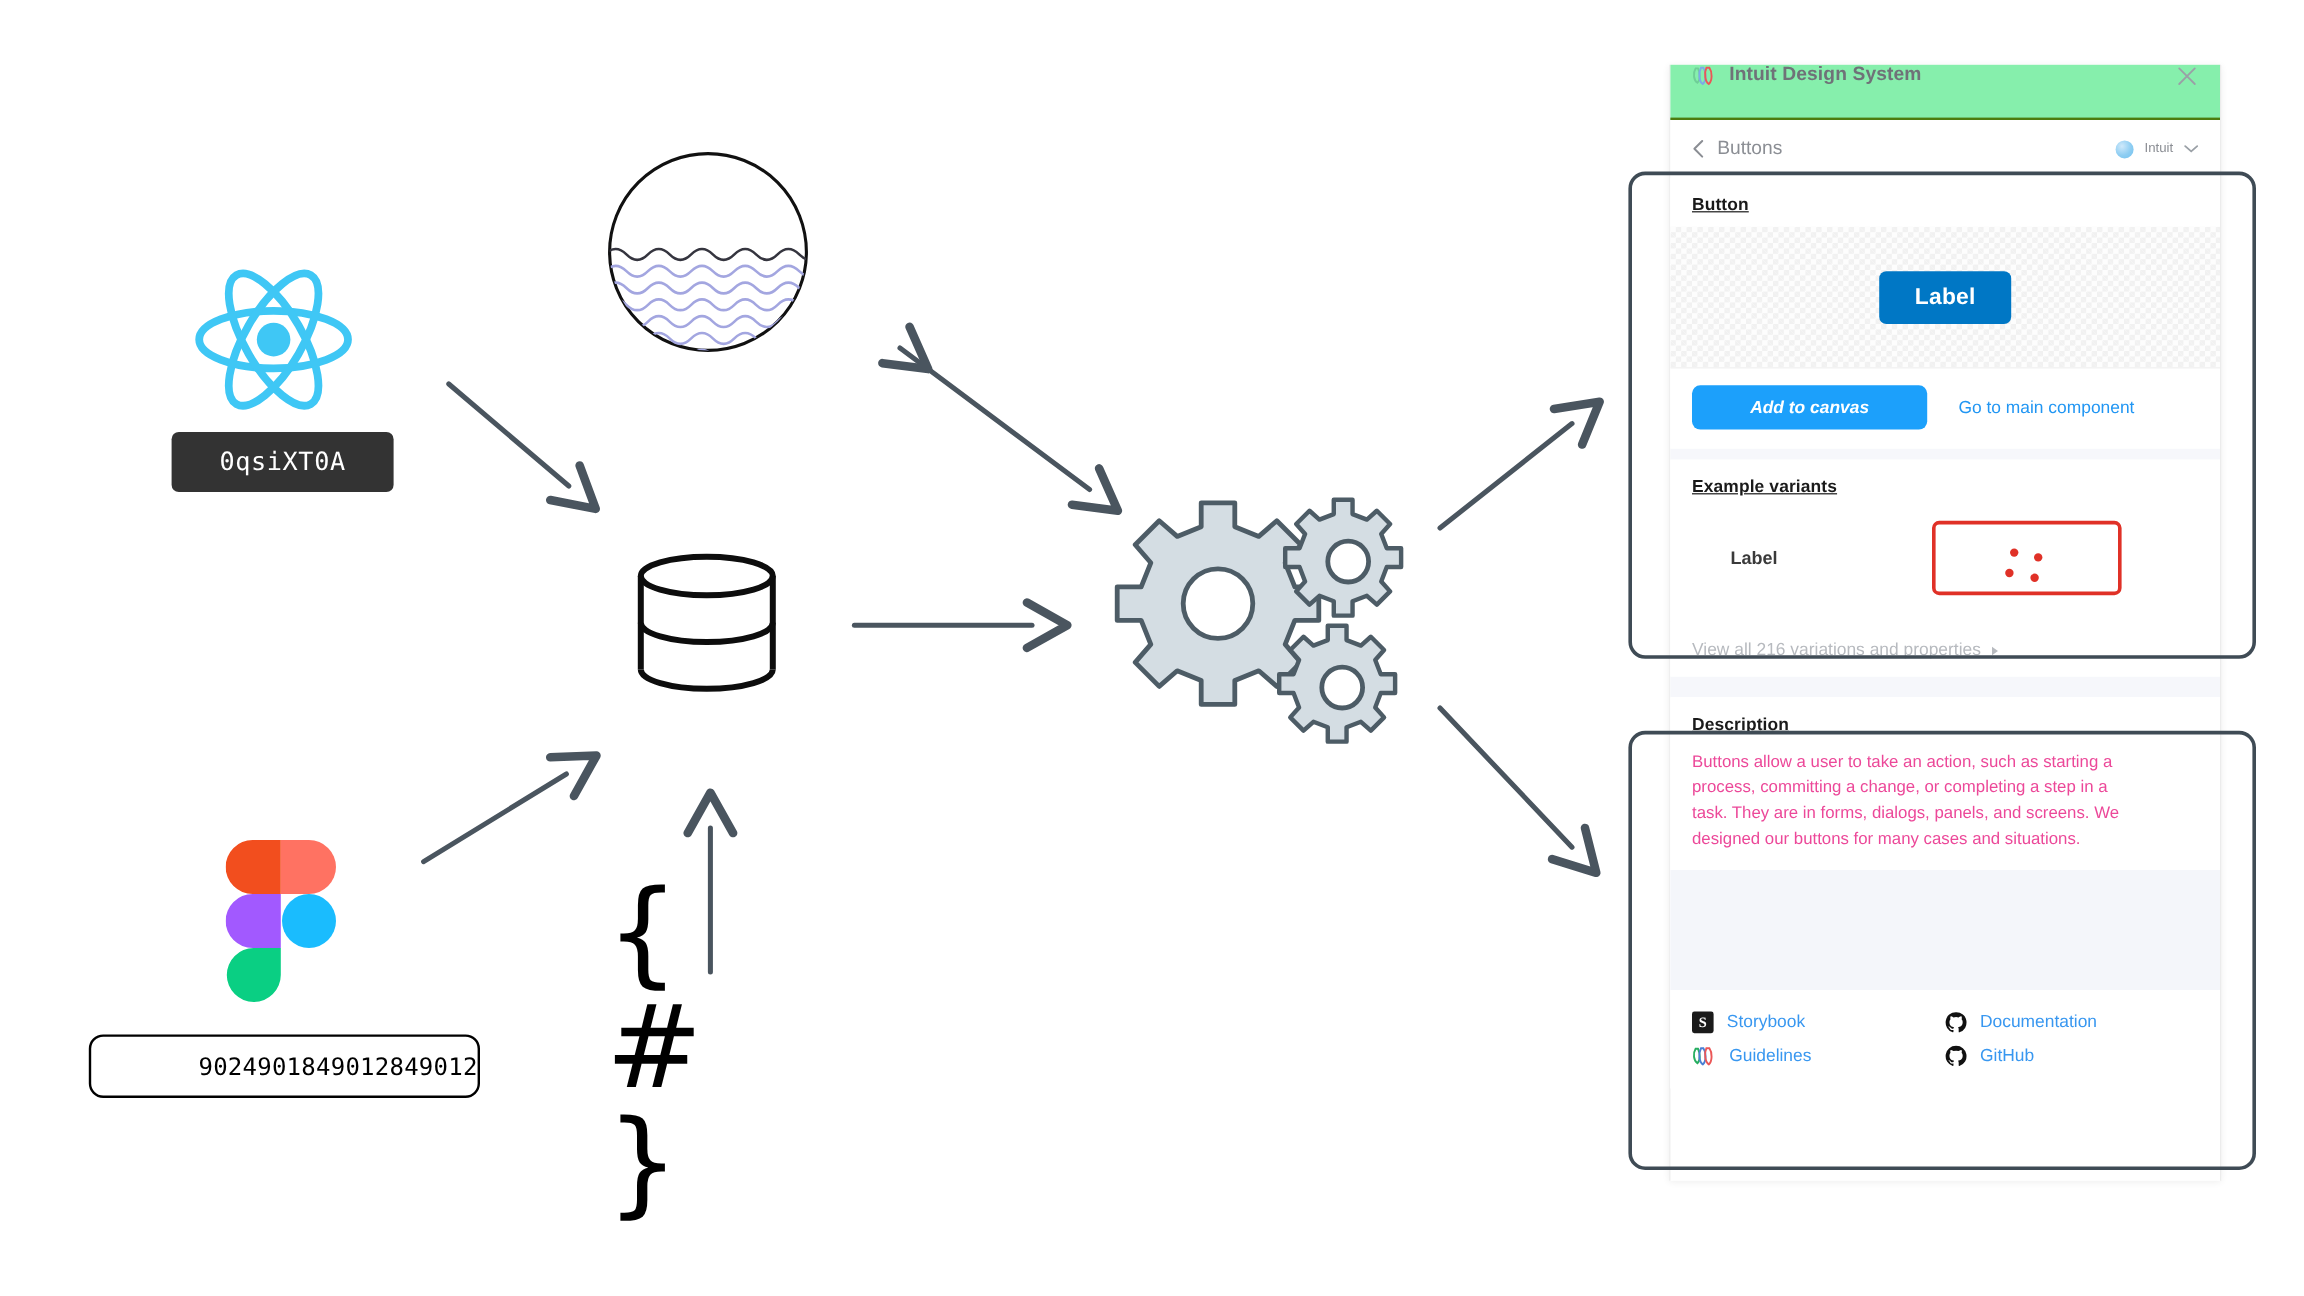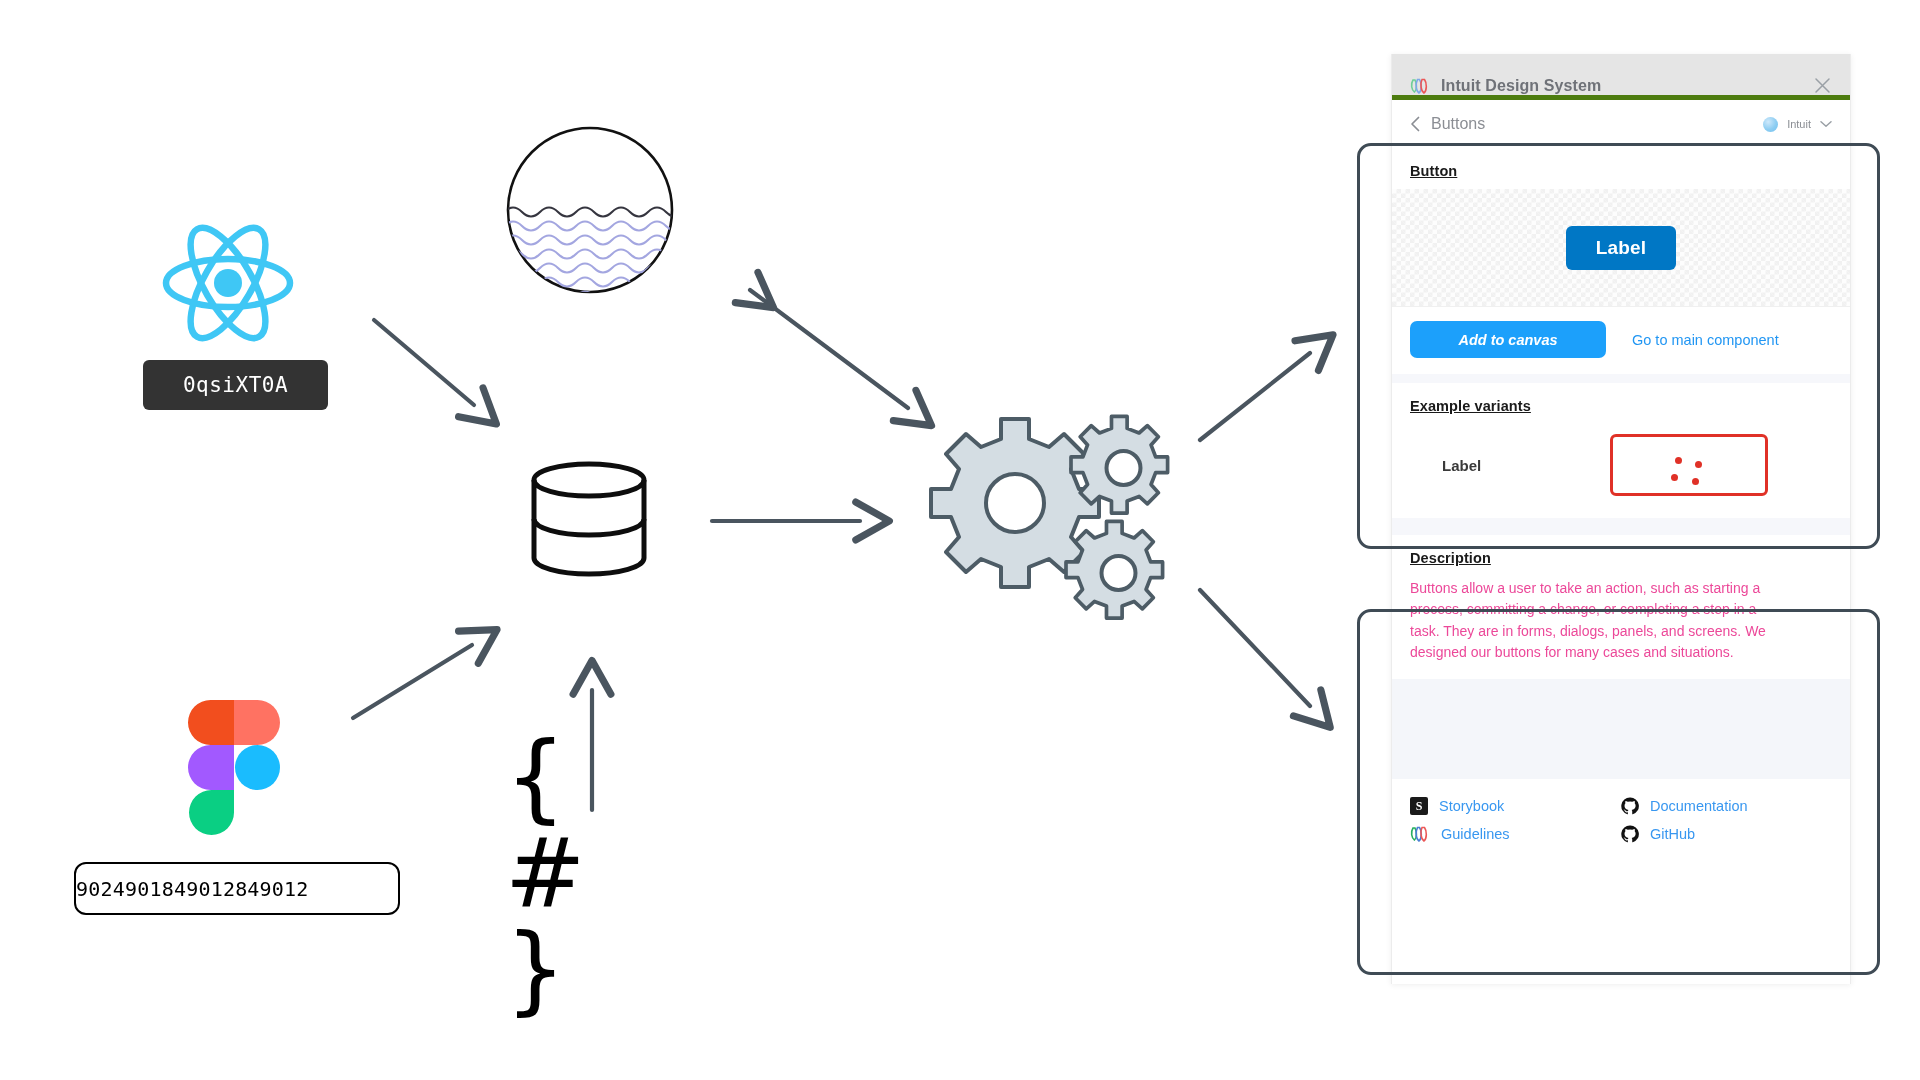--- a/index.html
+++ b/index.html
@@ -31,21 +31,21 @@
   }
 
   
   #figma-logo { left: 188px; top: 700px; width: 92px; height: 135px; }
 
   
   #number-pill {
     left: 74px; top: 862px;
     width: 326px; height: 53px;
     border: 2.5px solid #000; border-radius: 12px; background: #fff;
-    display: flex; align-items: center; justify-content: flex-start;
+    display: flex; align-items: center; justify-content: flex-end;
   }
   #number-pill .txt {
     font-family: "DejaVu Sans Mono", monospace;
     font-size: 20px; color: #000; letter-spacing: .2px;
   }
 
   
   #water-circle { left: 504px; top: 124px; width: 172px; height: 172px; }
   
   #database { left: 527px; top: 460px; width: 124px; height: 118px; }
@@ -64,22 +64,22 @@
 
   
   #plugin-panel {
     position: absolute; left: 1391px; top: 54px;
     width: 460px; height: 930px;
     background: #ffffff;
     border-left: 1px solid #ececec; border-right: 1px solid #ececec;
     box-shadow: 0 1px 6px rgba(0,0,0,.07);
   }
   .panel-titlebar {
-    height: 46px; display: flex; align-items: flex-end; padding: 0 18px;
-    border-bottom: 5px solid #4d7c0f; background: #e5e5e5;
+    height: 46px; display: flex; align-items: flex-start; padding: 0 18px;
+    border-bottom: 2px solid #4d7c0f; background: #86efac;
   }
   .panel-title {
     font-size: 16px; font-weight: 700; color: #6f7278;
     margin-left: 11px; letter-spacing: .1px;
   }
   .panel-close { margin-left: auto; cursor: pointer; line-height: 0; }
 
   .panel-subbar {
     height: 48px; display: flex; align-items: center; padding: 0 18px;
     background: #fff;
@@ -359,20 +359,28 @@
           <span class="variant-name">Label</span>
           <span class="variant-target">
             <span class="dot" style="left:62px;top:20px"></span>
             <span class="dot" style="left:82px;top:24px"></span>
             <span class="dot" style="left:58px;top:37px"></span>
             <span class="dot" style="left:79px;top:41px"></span>
           </span>
         </div>
       </div>
 
+      <div class="view-all-row">
+        <span class="view-all-text">View all 216 variations and properties</span>
+        <span style="line-height:0">
+          <svg width="7" height="9" viewBox="0 0 7 9">
+              <path d="M1 1 L6 4.5 L1 8Z" fill="#b7babf"></path>
+            </svg>
+        </span>
+      </div>
 
       <div class="section-gap" style="height:17px"></div>
 
       <div class="section">
         <div class="section-title">Description</div>
         <div class="desc-text">Buttons allow a user to take an action, such as starting a process, committing a change, or completing a step in a task. They are in forms, dialogs, panels, and screens. We designed our buttons for many cases and situations.</div>
         <div class="desc-placeholder"></div>
 
         <div class="links-grid">
 

